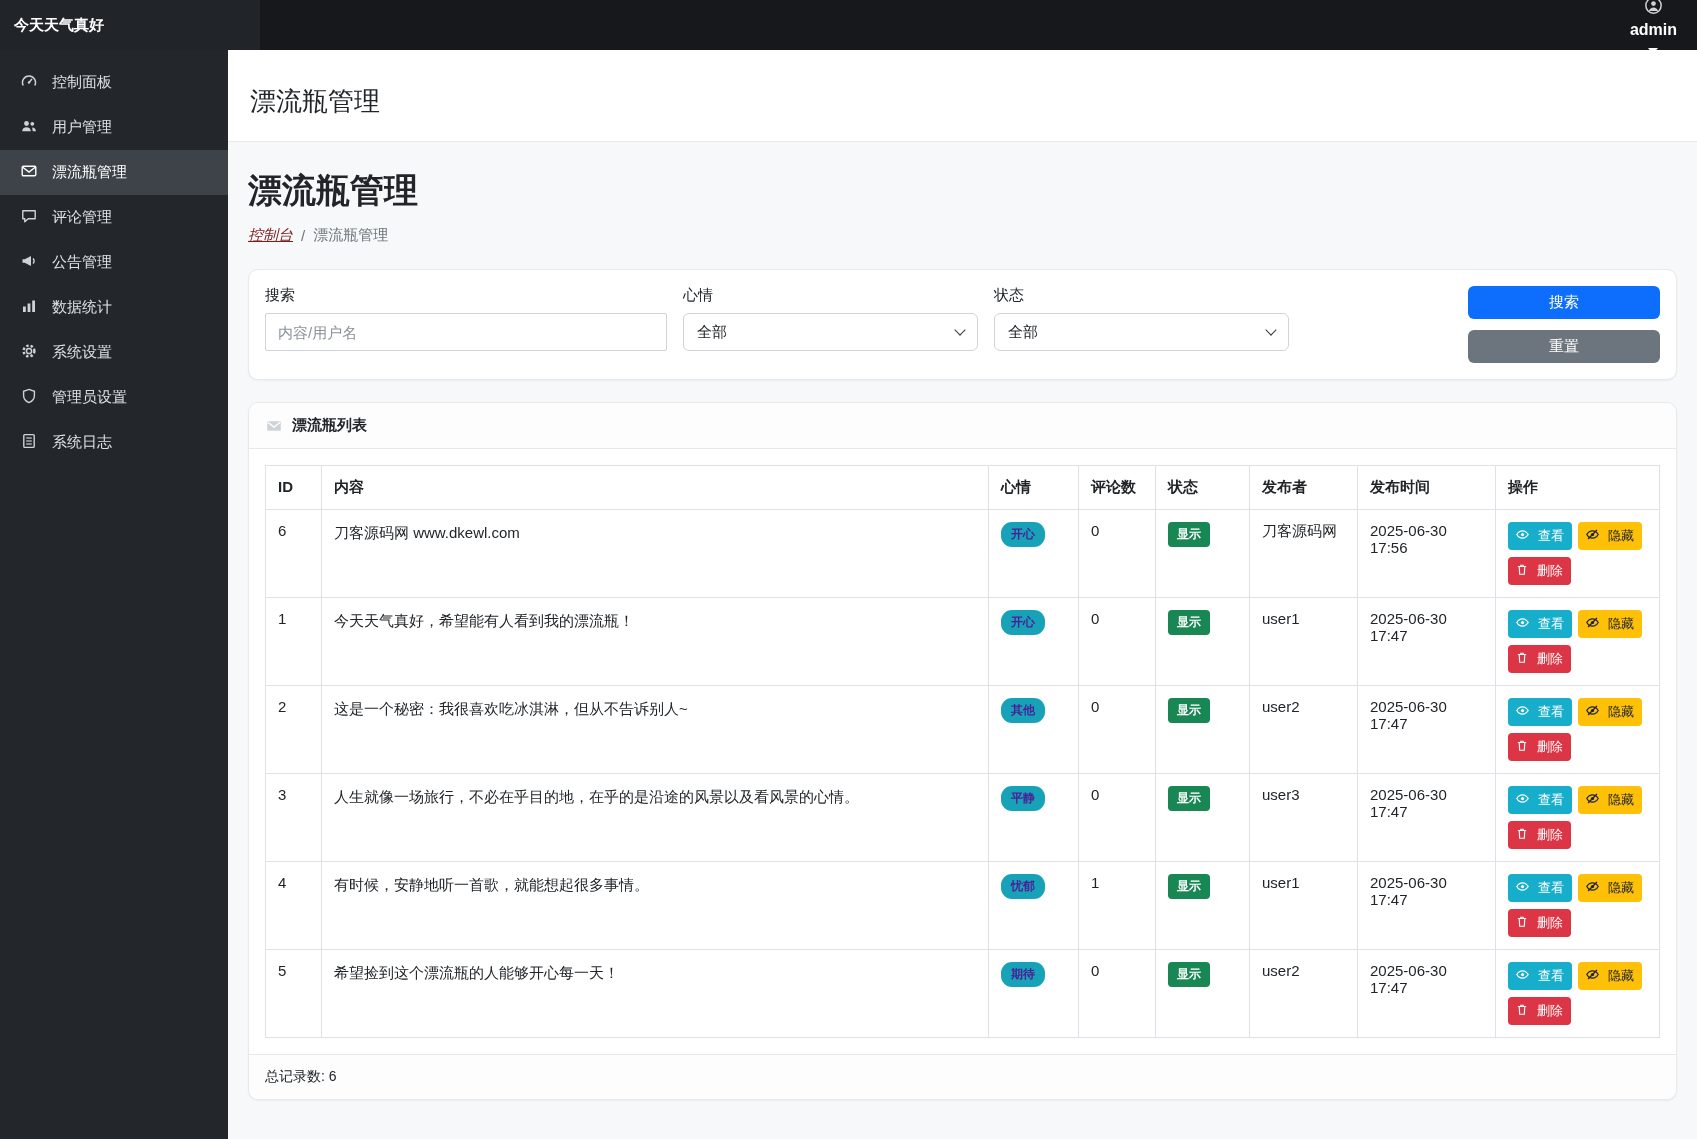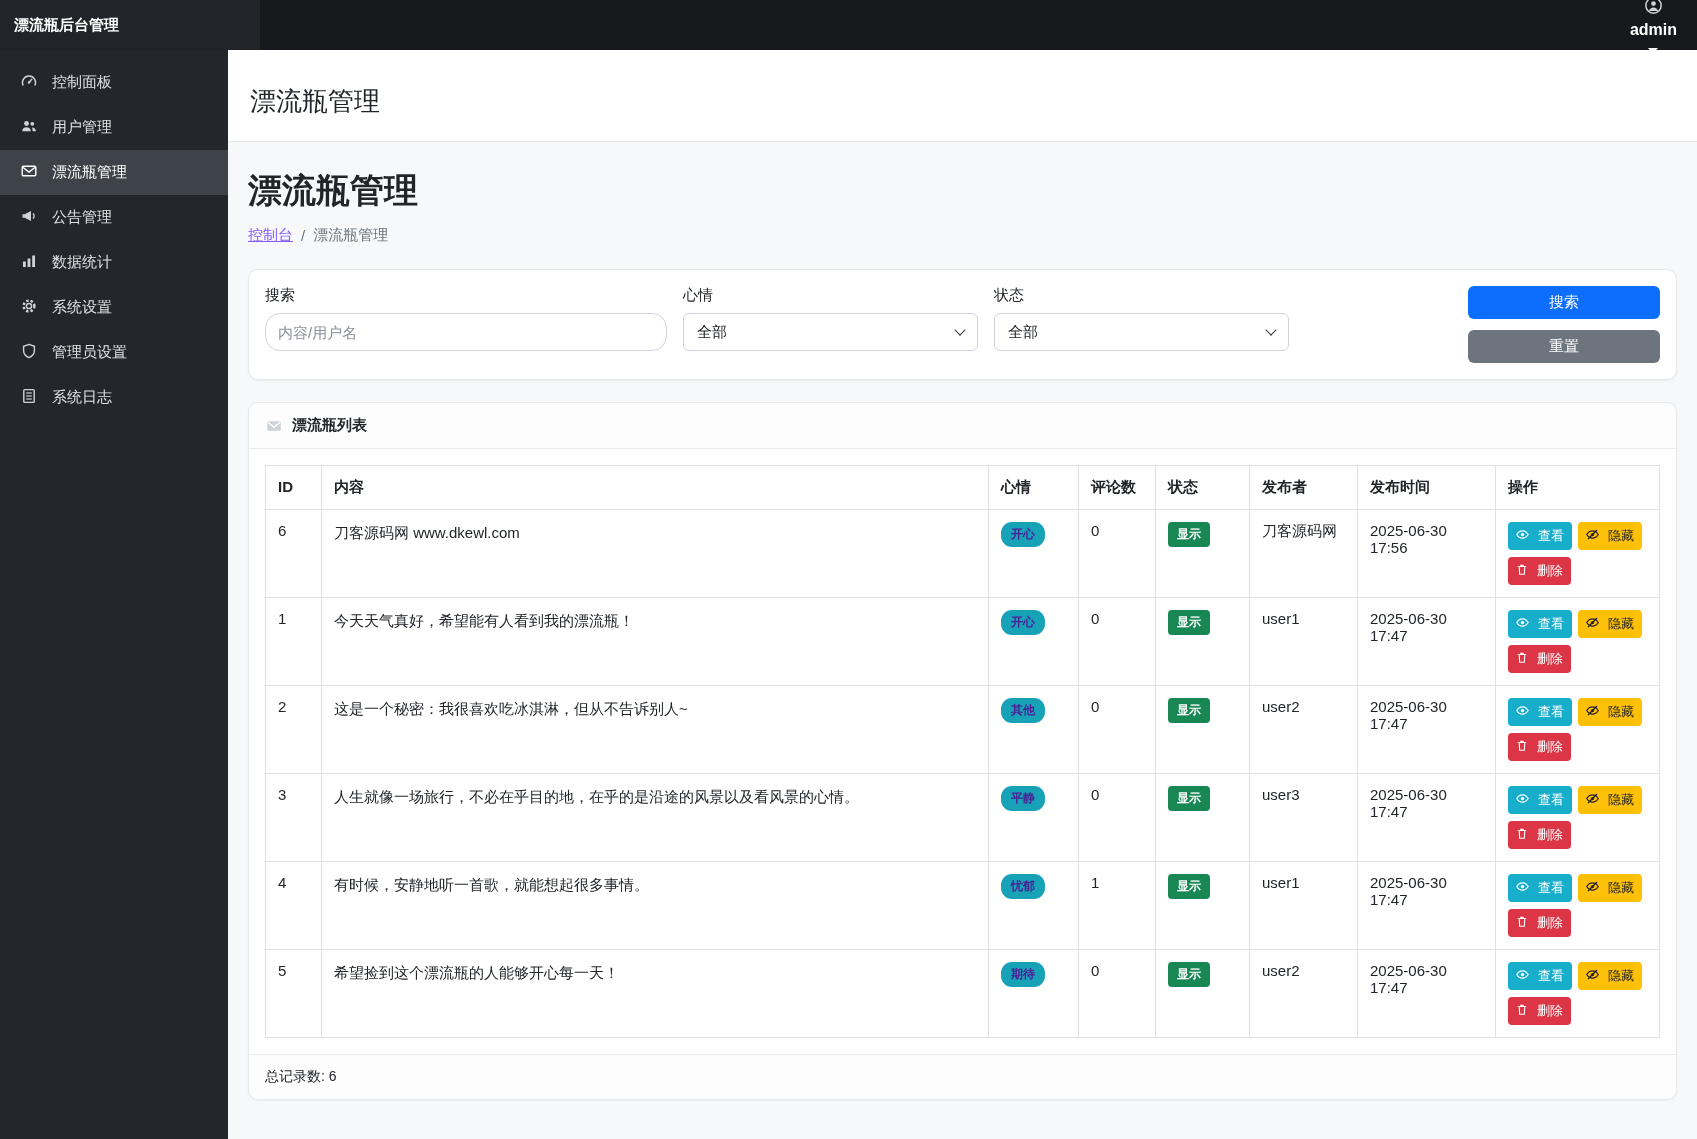--- a/index.html
+++ b/index.html
@@ -24,31 +24,31 @@
   .side-item.active { background: #3d4349; color: #fff; }
   .s-icon { width: 18px; display: flex; justify-content: center; align-items: center; color: #ced3d8; flex: none; }
   .side-item.active .s-icon { color: #fff; }
 
   
   .content { overflow: hidden; display: flex; flex-direction: column; background: #f7f8f9; }
   .page-header-bar { background: #fff; border-bottom: 1px solid #e6e8ea; padding: 34px 22px 22px; font-size: 26px; color: #212529; }
   .page-body { padding: 18px 20px 0; }
   .page-title { font-size: 34px; font-weight: 600; margin: 8px 0 12px; }
   .breadcrumb { display: flex; align-items: center; gap: 8px; font-size: 15px; color: #6c757d; margin-bottom: 24px; }
-  .breadcrumb a { color: #8b5cf6; text-decoration: underline; cursor: pointer; }
+  .breadcrumb a { color: #7f1d1d; text-decoration: underline; cursor: pointer; font-style: italic; }
 
   .card { background: #fff; border: 1px solid #e7e9eb; border-radius: 10px; box-shadow: 0 1px 2px rgba(0,0,0,.05); }
 
   
   .filter-card { display: flex; gap: 16px; padding: 16px; align-items: flex-start; justify-content: center; }
   .f-group { display: flex; flex-direction: column; }
   .f-label { font-size: 15px; margin-bottom: 8px; color: #212529; }
   .f-search { width: 402px; }
   .f-select { width: 295px; }
-  .text-input { height: 38px; width: 100%; border: 1px solid #ced4da; border-radius: 15px; padding: 0 12px; font-size: 15px; font-family: inherit; color: #212529; outline: none; }
+  .text-input { height: 38px; width: 100%; border: 1px solid #ced4da; border-radius: 2px; padding: 0 12px; font-size: 15px; font-family: inherit; color: #212529; outline: none; }
   .text-input::placeholder { color: #8a9199; }
   .select { height: 38px; border: 1px solid #ced4da; border-radius: 6px; padding: 0 13px; font-size: 15px; display: flex; align-items: center; justify-content: space-between; background: #fff; cursor: pointer; }
   .chev { width: 8px; height: 8px; border-right: 1.8px solid #343a40; border-bottom: 1.8px solid #343a40; transform: rotate(45deg); margin-top: -4px; }
   .f-buttons { margin-left: auto; width: 192px; display: flex; flex-direction: column; gap: 11px; }
   .btn { height: 33px; border: none; border-radius: 6px; font-size: 15px; color: #fff; cursor: pointer; font-family: inherit; }
   .btn-primary { background: #0d6efd; }
   .btn-secondary { background: #6c757d; }
 
   
   .table-card { margin-top: 22px; }
@@ -67,21 +67,21 @@
   .btn-hide { background: #ffc107; color: #212529; }
   .btn-del { background: #dc3545; color: #fff; }
   .card-footer { padding: 13px 16px; border-top: 1px solid #e7e9eb; font-size: 14px; background: #fdfdfe; border-radius: 0 0 10px 10px; color: #212529; }
 </style>
 </head>
 <body>
 
 <div class="app">
 
   <header class="navbar">
-    <div class="brand">漂流瓶后台管理</div>
+    <div class="brand">今天天气真好</div>
     <div class="nav-spacer"></div>
     <div class="user-menu">
       <span class="s-icon">
         <svg width="17" height="17" viewBox="0 0 16 16">
             <circle cx="8" cy="8" r="7.2" fill="none" stroke="currentColor" stroke-width="1.4"></circle>
             <circle cx="8" cy="6.2" r="2.2" fill="currentColor"></circle>
             <path d="M3.7 13.2c.6-2.2 2.3-3.3 4.3-3.3s3.7 1.1 4.3 3.3z" fill="currentColor"></path>
           </svg>
       </span>
       <span>admin</span>
@@ -112,20 +112,28 @@
       <span class="s-label">用户管理</span>
     </div>
     <div class="side-item active">
       <span class="s-icon">
           <svg width="16" height="16" viewBox="0 0 16 16">
             <rect x="1.2" y="3.2" width="13.6" height="9.6" rx="1.2" fill="none" stroke="currentColor" stroke-width="1.4"></rect>
             <path d="M1.8 4.2 8 9l6.2-4.8" fill="none" stroke="currentColor" stroke-width="1.4"></path>
           </svg>
         </span>
       <span class="s-label">漂流瓶管理</span>
+    </div>
+    <div class="side-item">
+      <span class="s-icon">
+          <svg width="16" height="16" viewBox="0 0 16 16">
+            <path d="M1.8 2.8h12.4v8H7.2l-3.4 3v-3H1.8z" fill="none" stroke="currentColor" stroke-width="1.4" stroke-linejoin="round"></path>
+          </svg>
+        </span>
+      <span class="s-label">评论管理</span>
     </div>
     <div class="side-item">
       <span class="s-icon">
           <svg width="16" height="16" viewBox="0 0 16 16">
             <path d="M1.5 6.2v3.6h2.2l6.3 3.2V3L3.7 6.2z" fill="currentColor"></path>
             <path d="M12 5.5a3.4 3.4 0 0 1 0 5" fill="none" stroke="currentColor" stroke-width="1.4"></path>
           </svg>
         </span>
       <span class="s-label">公告管理</span>
     </div>

